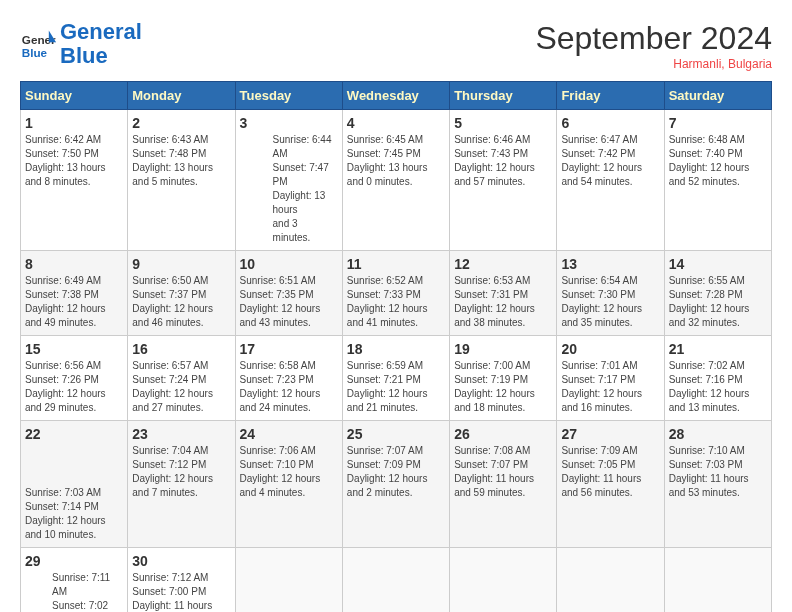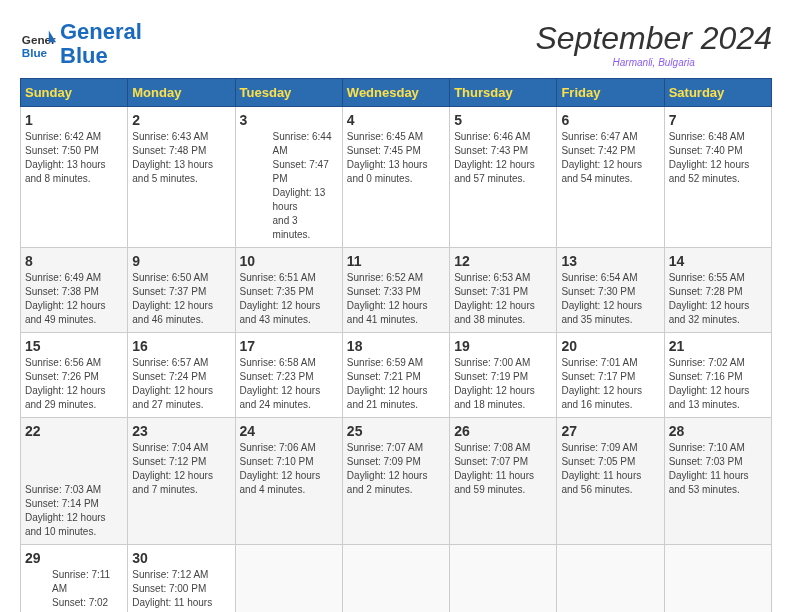--- a/index.html
+++ b/index.html
@@ -28,40 +28,39 @@
     }
     .logo-text span {
       color: #1a6abf;
     }
     .logo-icon {
       width: 36px;
       height: 36px;
       margin-right: 4px;
     }
     .title-block {
-      text-align: center;
-      font-style: italic;
+      text-align: right;
     }
     .month-title {
       font-size: 32px;
       color: #333;
       font-weight: normal;
     }
     .location {
-      font-size: 10px;
-      color: #8b5cf6;
+      font-size: 12px;
+      color: #ef4444;
     }
     table {
       width: 100%;
       border-collapse: collapse;
       font-size: 11px;
     }
     thead tr th {
       background-color: #2b6cb0;
-      color: #fde047;
+      color: #fef9c3;
       padding: 6px 4px;
       text-align: left;
       font-size: 13px;
       font-weight: bold;
       border: 1px solid #1e4d8a;
     }
     tbody tr td {
       vertical-align: top;
       padding: 5px 4px;
       border: 1px solid #ccc;

